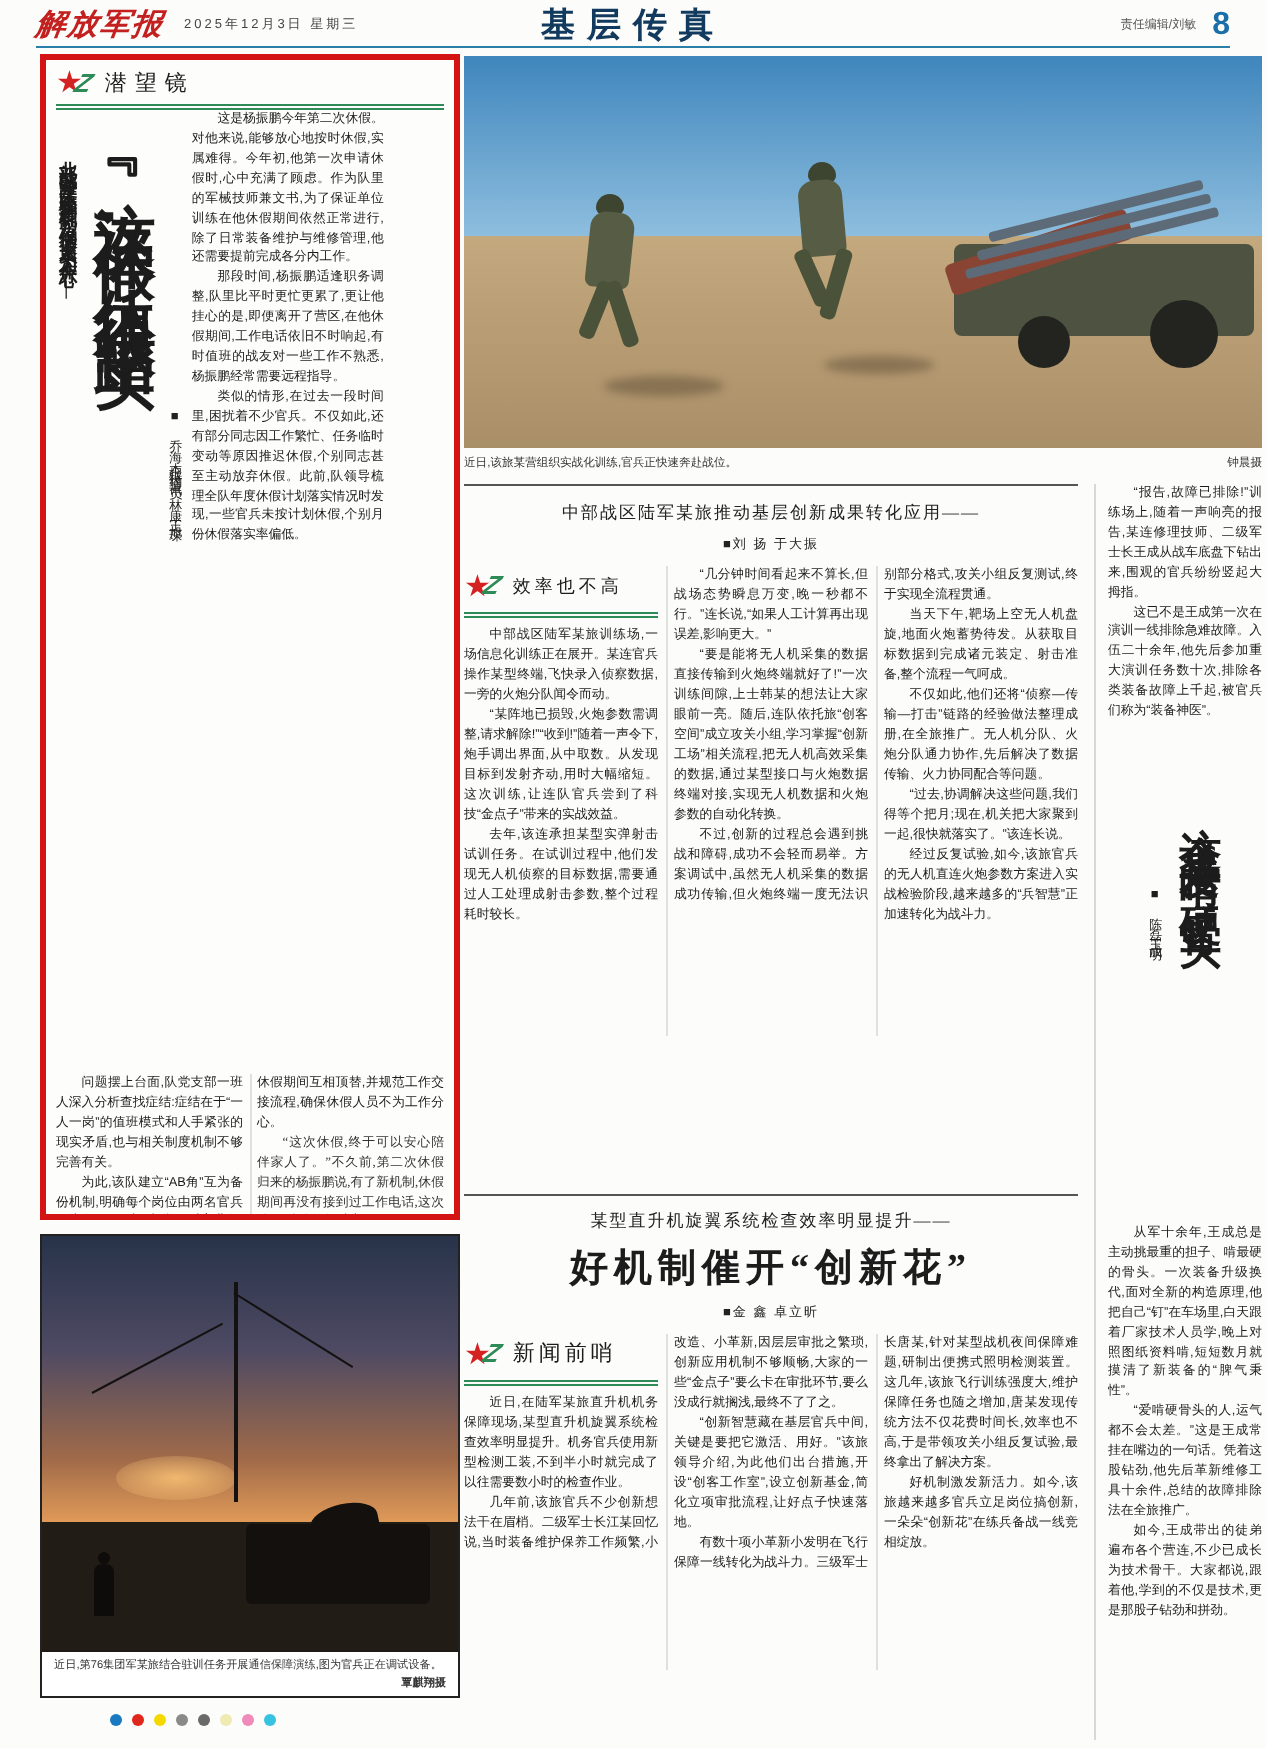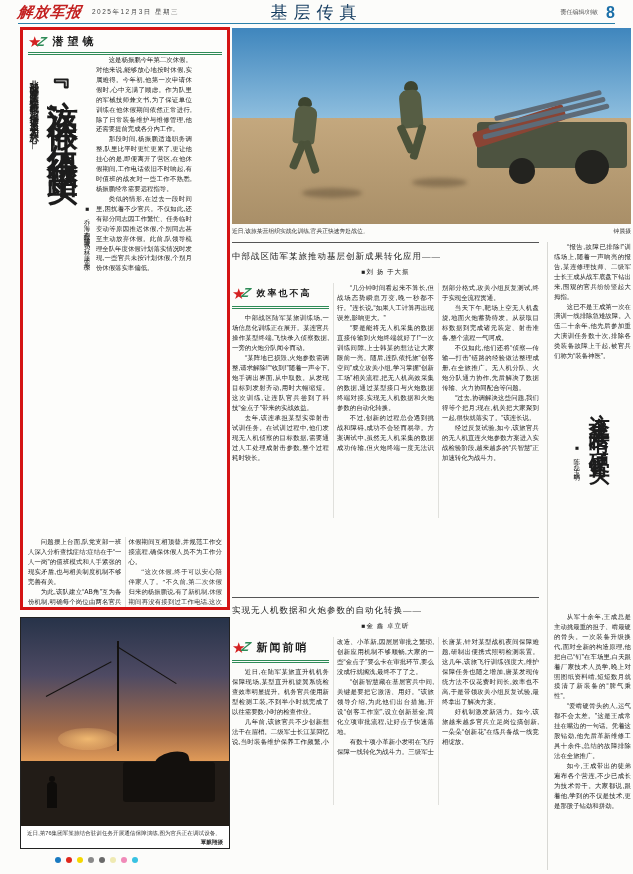--- a/index.html
+++ b/index.html
@@ -7,30 +7,30 @@
   .page {
     position:relative; width:633px; height:874px; margin:0 auto;
     background:#fcfcfa; overflow:hidden;
     font-family:"Liberation Sans","DejaVu Sans",sans-serif; color:#1c1c1c;
   }
   
   .masthead { position:absolute; left:18px; top:2px; width:597px; height:21px; display:flex; align-items:center; }
   .logo { font-family:"Liberation Serif","DejaVu Serif",serif; font-style:italic; font-weight:bold;
           font-size:15px; color:#c32020; letter-spacing:1px; transform:skewX(-8deg); }
   .dateline { font-size:6.5px; color:#444; letter-spacing:1.5px; margin-left:10px; }
-  .section-title { position:absolute; left:0; right:0; text-align:center; font-size:17px; font-weight:400;
+  .section-title { position:absolute; left:0; right:0; text-align:center; font-size:17px; font-weight:700;
           color:#123a5e; letter-spacing:6px; }
   .editor { margin-left:auto; font-size:6px; color:#555; margin-right:8px; }
   .pagenum { font-size:16px; font-weight:bold; color:#1b6fa8; }
   .head-rule { position:absolute; left:18px; top:23px; width:597px; height:0; border-top:1.5px solid #2a7fa8; }
   
   .star-label { display:flex; align-items:center; gap:2px; margin-bottom:3px; }
   .star-label .star { color:#d42222; font-size:15px; line-height:1; }
   .star-label .zswoosh { color:#2e8b57; font-weight:900; font-style:italic; font-size:13px; margin-left:-5px; transform:skewX(-18deg); }
-  .star-label .lbl { font-weight:700; font-size:11px; letter-spacing:4px; margin-left:4px; }
+  .star-label .lbl { font-weight:400; font-size:11px; letter-spacing:4px; margin-left:4px; }
   .dbl-rule { border-top:1px solid #2e8b57; border-bottom:1px solid #2e8b57; height:3px; }
   
   .pbox { position:absolute; left:20px; top:27px; width:210px; height:583px; border:3px solid #d41414; background:#fdfdfb; padding:4px 5px; overflow:hidden; }
   .pw-main { display:flex; height:478px; overflow:hidden; }
   .v-text { writing-mode:vertical-rl; }
   .pw-kicker { font-size:9px; font-weight:bold; height:440px; margin-top:18px; letter-spacing:2px; line-height:1.35;
                font-family:"Liberation Serif","DejaVu Serif",serif; }
   .pw-headline { font-size:31px; font-weight:900; height:460px; margin-top:14px; margin-left:2px;
                  letter-spacing:7px; line-height:1.25; }
   .pw-byline { font-size:6.5px; height:300px; margin-top:150px; letter-spacing:2px; color:#222; margin-left:1px; margin-right:3px; }
@@ -50,21 +50,21 @@
   .soldier .leg { position:absolute; width:8px; height:30px; background:#4b523a; border-radius:3px; top:34px; }
   .truck { position:absolute; right:4px; bottom:38px; width:170px; height:92px; }
   .truck .cab { position:absolute; right:0; bottom:18px; width:150px; height:46px; background:#4d5340; border-radius:4px; }
   .truck .arm { position:absolute; right:60px; bottom:52px; width:95px; height:16px; background:#8a4434; transform:rotate(-18deg); border-radius:3px; }
   .truck .tube { position:absolute; height:5px; background:#5d6b78; border-radius:2px; transform:rotate(-14deg); }
   .truck .wheel { position:absolute; width:34px; height:34px; background:#23231f; border-radius:50%; bottom:2px; }
   .caption-top { position:absolute; left:232px; top:227px; width:399px; font-size:5.8px; color:#333; display:flex; }
   .caption-top .cred { margin-left:auto; }
   
   .art-mid { position:absolute; left:232px; top:242px; width:307px; border-top:1px solid #555; padding-top:8px; }
-  .kicker { text-align:left; font-size:8.5px; letter-spacing:1px; font-family:"Liberation Serif","DejaVu Serif",serif; color:#222; }
+  .kicker { text-align:center; font-size:8.5px; letter-spacing:1px; font-family:"Liberation Serif","DejaVu Serif",serif; color:#222; }
   .hl-sans { text-align:center; font-size:21px; font-weight:900; letter-spacing:2px; margin-top:4px; }
   .hl-serif { text-align:center; font-size:19px; font-weight:900; letter-spacing:3px; margin-top:4px;
               font-family:"Liberation Serif","DejaVu Serif",serif; }
   .byline-c { text-align:center; font-size:6.5px; margin-top:5px; color:#222; letter-spacing:1px; }
   .cols { columns:3; column-gap:8px; column-rule:1px solid #e0e0dc; font-size:6.4px; line-height:1.56;
           text-align:justify; overflow:hidden; margin-top:6px; }
   .cols-mid { height:235px; }
   .cols-bot { height:168px; }
   .inlabel { break-inside:avoid; margin-bottom:4px; }
   
@@ -189,21 +189,22 @@
           <p>不过,创新的过程总会遇到挑战和障碍,成功不会轻而易举。方案调试中,虽然无人机采集的数据成功传输,但火炮终端一度无法识别部分格式,攻关小组反复测试,终于实现全流程贯通。</p>
           <p>当天下午,靶场上空无人机盘旋,地面火炮蓄势待发。从获取目标数据到完成诸元装定、射击准备,整个流程一气呵成。</p>
           <p>不仅如此,他们还将“侦察—传输—打击”链路的经验做法整理成册,在全旅推广。无人机分队、火炮分队通力协作,先后解决了数据传输、火力协同配合等问题。</p>
           <p>“过去,协调解决这些问题,我们得等个把月;现在,机关把大家聚到一起,很快就落实了。”该连长说。</p>
           <p>经过反复试验,如今,该旅官兵的无人机直连火炮参数方案进入实战检验阶段,越来越多的“兵智慧”正加速转化为战斗力。</p>
         </div>
     </div>
   </div>
 
   <div class="art-bot">
-    <div class="kicker">实现无人机数据和火炮参数的自动化转换——</div>
+    <div class="kicker">某型直升机旋翼系统检查效率明显提升——</div>
+    <div class="hl-serif">好机制催开“创新花”</div>
     <div class="byline-c">■金 鑫 卓立昕</div>
     <div class="cols cols-bot">
       <div class="inlabel">
         <div class="star-label">
           <span class="star">★</span>
           <span class="zswoosh">Z</span>
           <span class="lbl" style="font-size:11px;letter-spacing:2px;">新闻前哨</span>
         </div>
         <div class="dbl-rule"></div>
       </div>

